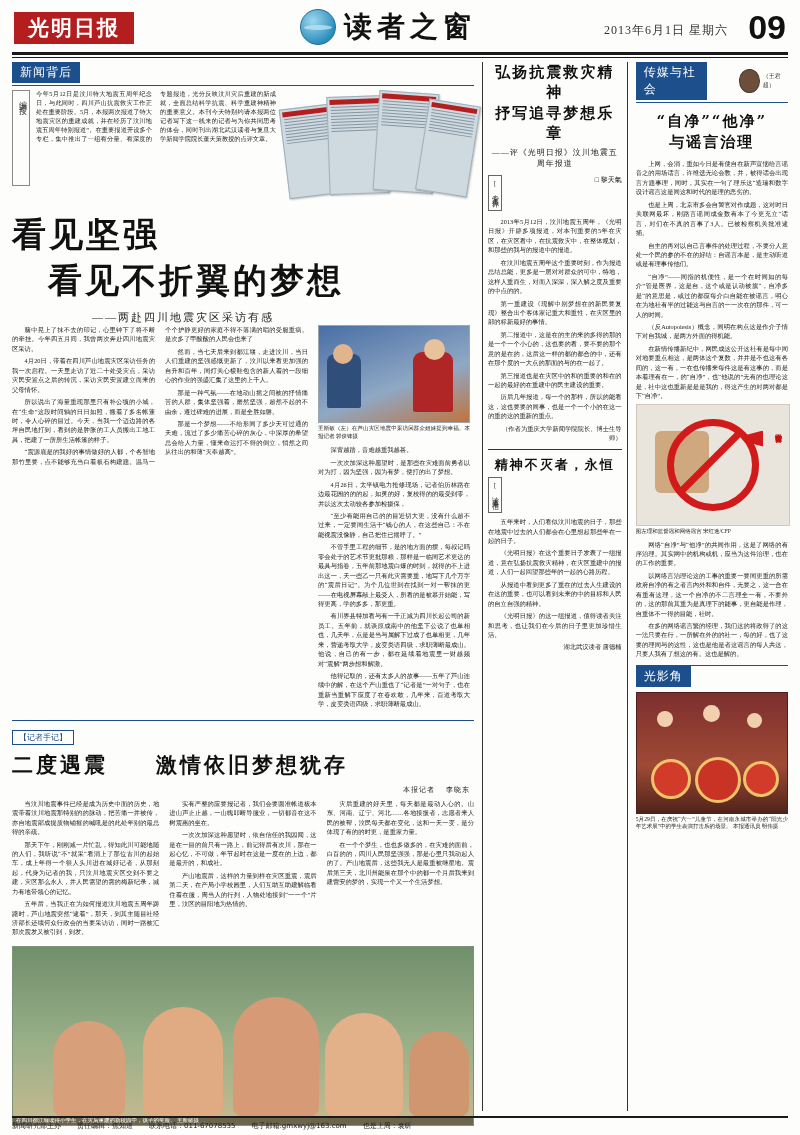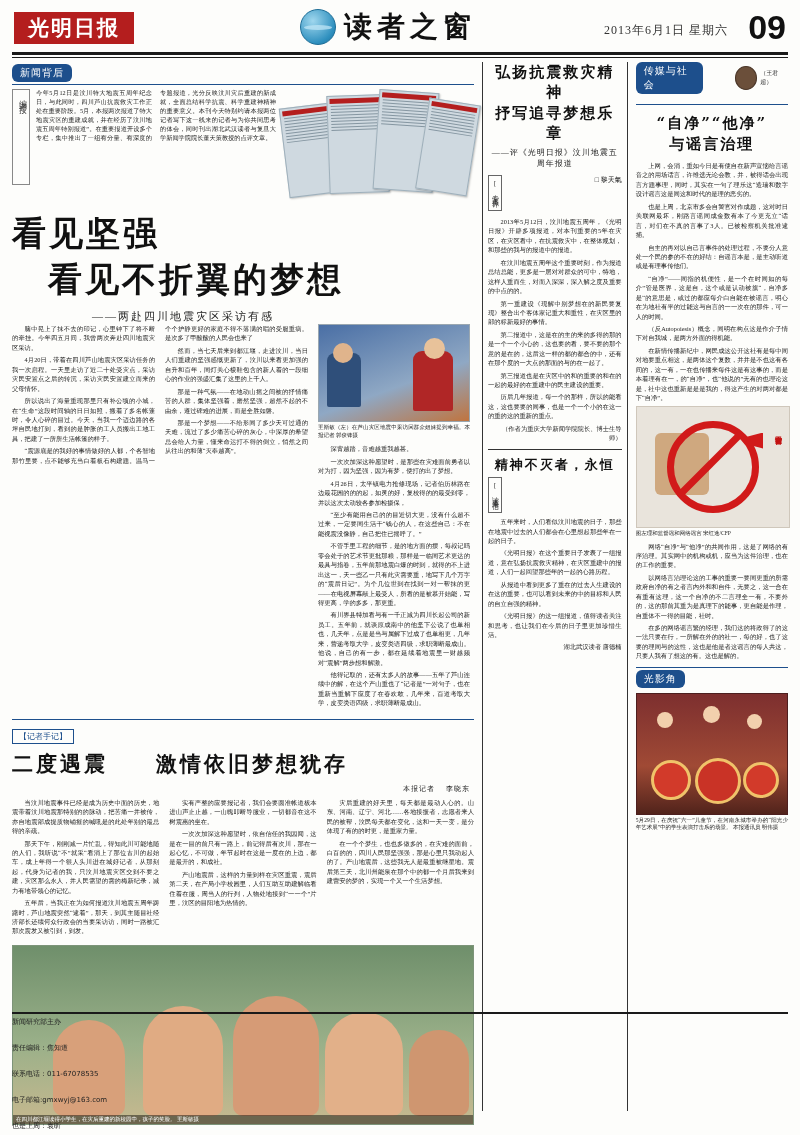--- a/index.html
+++ b/index.html
@@ -21,22 +21,22 @@
   .rule-thick{height:3px;background:#1a1a1a;margin:0 12px;}
   .rule-thin{height:1px;background:#1a1a1a;margin:2px 12px 0;}
 
   
   .body{position:absolute;left:12px;top:62px;width:776px;bottom:24px;}
   .cols{display:flex;gap:8px;height:100%;}
   .col-left{width:462px;}
   .col-mid{width:136px;border-left:1px solid #333;border-right:1px solid #333;padding:0 5px;}
   .col-right{width:155px;}
 
-  .sect-tag{display:inline-block;background:#1d4f8c;color:#fff;font-size:10px;padding:2px 8px;
-            font-family:"DejaVu Sans",sans-serif;letter-spacing:1px;border-radius:6px;}
+  .sect-tag{display:inline-block;background:#1d4f8c;color:#fff;font-size:12px;padding:2px 8px;
+            font-family:"DejaVu Sans",sans-serif;letter-spacing:1px;}
   .tag-row{border-bottom:1px solid #1d4f8c;padding-bottom:2px;margin-bottom:4px;}
 
   .editor-note{display:flex;gap:6px;font-size:6.2px;line-height:1.45;color:#222;text-align:justify;}
   .editor-label{writing-mode:vertical-rl;text-orientation:upright;font-size:8px;letter-spacing:3px;
                 border:1px solid #888;padding:3px 1px;height:88px;color:#333;flex:0 0 14px;}
   .editor-body{flex:1;columns:2;column-gap:8px;}
 
   .photo{background:#b9c6cf;border:1px solid #9aa7b0;position:relative;overflow:hidden;}
 
   .headline{font-family:"DejaVu Serif",serif;font-weight:bold;color:#111;letter-spacing:3px;}
@@ -49,35 +49,35 @@
   .text1 p,.text2 p,.text3 p{margin:0 0 3px;text-indent:2em;}
 
   .note-tag{display:inline-block;border:1px solid #1d4f8c;color:#1d4f8c;font-size:8px;padding:1px 6px;
             font-family:"DejaVu Sans",sans-serif;}
   .h2{font-family:"DejaVu Serif",serif;font-weight:bold;font-size:21px;letter-spacing:3px;color:#111;}
 
   .mid-title{font-family:"DejaVu Serif",serif;font-weight:bold;font-size:15px;letter-spacing:2px;color:#111;line-height:1.35;text-align:center;}
   .mid-sub{font-size:8px;text-align:center;color:#222;letter-spacing:1px;margin-top:4px;}
   .vtag{writing-mode:vertical-rl;text-orientation:upright;border:1px solid #666;font-size:7px;padding:3px 1px;letter-spacing:2px;color:#333;}
 
-  .right-head{display:flex;align-items:center;justify-content:flex-start;border-bottom:1px solid #1d4f8c;padding-bottom:10px;gap:32px;}
+  .right-head{display:flex;align-items:center;justify-content:flex-start;border-bottom:1px solid #1d4f8c;padding-bottom:2px;gap:32px;}
   .avatar{width:22px;height:22px;border-radius:50%;background:#6b4f3a;border:1px solid #4a3628;}
   .r-title{font-family:"DejaVu Serif",serif;font-weight:bold;font-size:15px;letter-spacing:2px;text-align:center;line-height:1.4;color:#111;}
 
   .nosign{width:100%;height:120px;background:#e9e4dc;border:1px solid #cfc7bb;position:relative;overflow:hidden;}
   .circle-ban{position:absolute;left:50%;top:50%;transform:translate(-50%,-50%);width:78px;height:78px;border:7px solid #d11a1a;border-radius:50%;}
   .circle-ban:after{content:"";position:absolute;left:-6px;top:33px;width:84px;height:7px;background:#d11a1a;transform:rotate(-45deg);}
   .mega{position:absolute;right:14px;top:26px;width:30px;height:16px;background:#d11a1a;clip-path:polygon(0 30%,60% 0,60% 100%,0 70%);}
 
   .bottom-photo{height:178px;background:#8fa98b;border:1px solid #7d9479;position:relative;overflow:hidden;}
   .kid{position:absolute;bottom:8px;border-radius:50% 50% 40% 40%;background:#d8a07a;}
   .drumphoto{height:120px;background:#6d2f2f;border:1px solid #4d1f1f;position:relative;overflow:hidden;}
 
   .footer{position:absolute;left:12px;right:12px;bottom:4px;border-top:2px solid #1a1a1a;padding-top:3px;
-          font-size:7px;color:#222;display:flex;gap:16px;font-family:"DejaVu Sans",sans-serif;flex-direction:column;}
+          font-size:7px;color:#222;display:flex;gap:16px;font-family:"DejaVu Sans",sans-serif;}
   .clip-photo{position:absolute;}
   .mini-news{background:#cfd9e0;border:1px solid #9fb0bb;box-shadow:1px 1px 2px rgba(0,0,0,.25);}
   .mini-news .bar{height:5px;background:#b41e1e;margin:2px;}
   .mini-news .ln{height:1px;background:#8596a1;margin:2px 3px;}
 </style>
 </head>
 <body>
 
 <div class="page">
 

